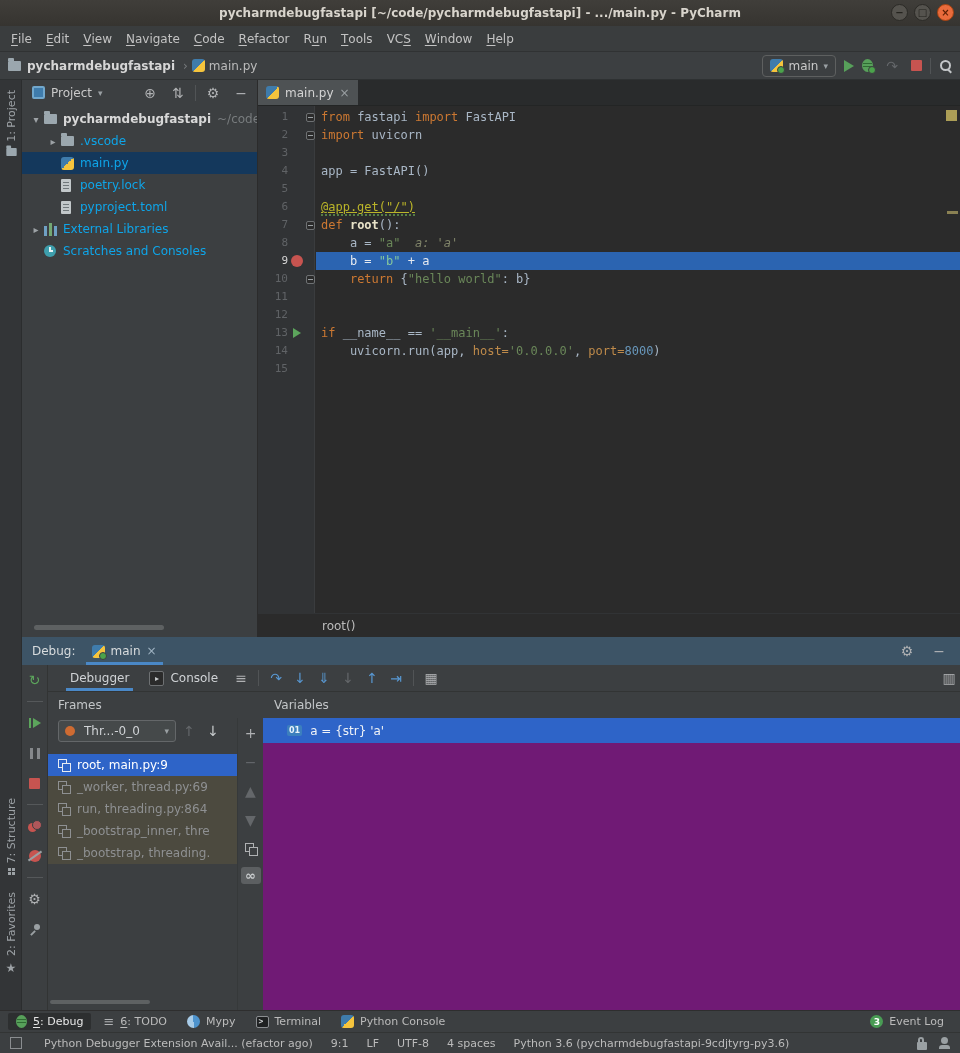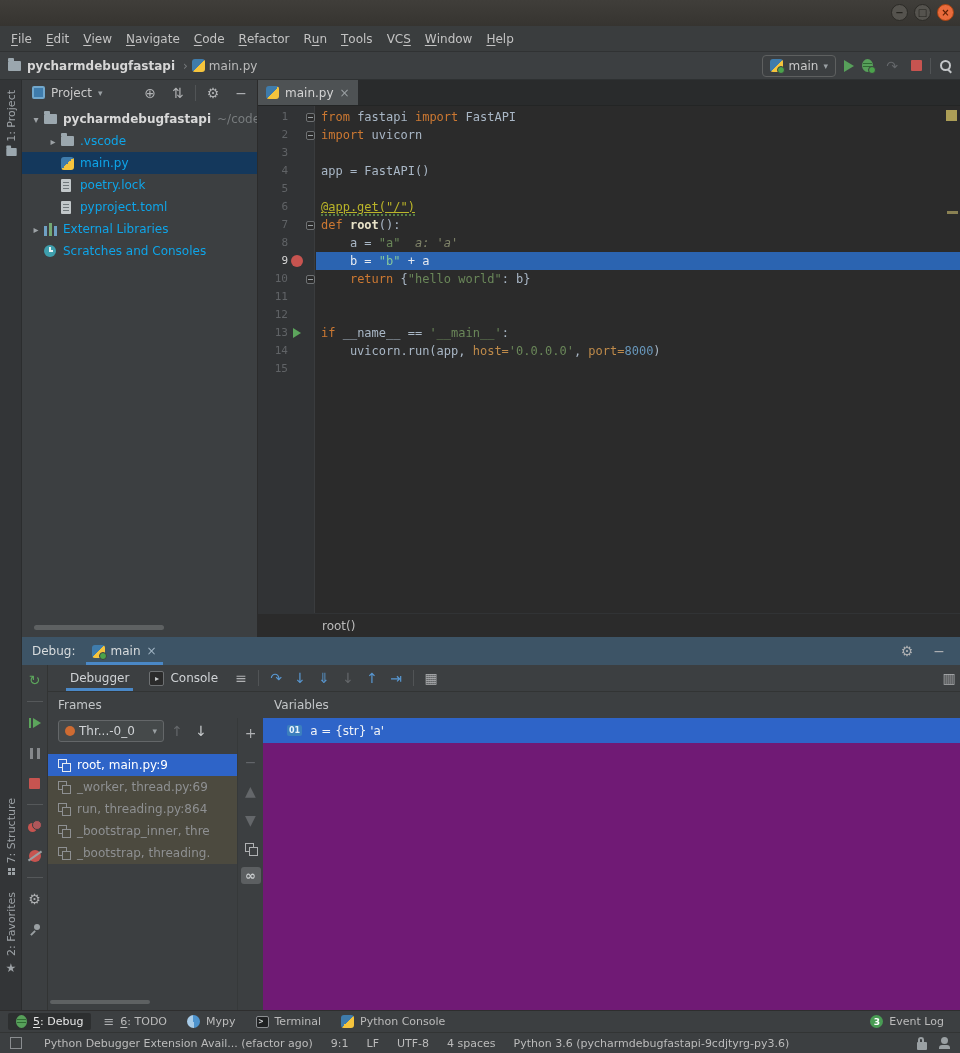--- a/index.html
+++ b/index.html
@@ -148,21 +148,21 @@
   .dbgtab{position:relative;height:100%;display:flex;align-items:center;gap:6px;padding:0 8px;color:#D0D3D6;}
   .dbgtab.active::after{content:"";position:absolute;left:4px;right:4px;bottom:0;height:3px;background:#4A88C7;}
   #dbg-toolbar .spacer{flex:1;}
   #dbg-content{flex:1;display:flex;flex-direction:column;}
   #panel-headers{height:26px;display:flex;align-items:center;}
   #panel-headers .ph-frames{margin-left:10px;color:#C3C6C8;}
   #panel-headers .ph-vars{position:absolute;left:226px;color:#C3C6C8;}
   #panels{flex:1;display:flex;position:relative;}
   #frames-panel{width:189px;position:relative;}
   #thread-row{display:flex;align-items:center;margin:2px 0 4px 10px;gap:2px;}
-  #thread-select{display:flex;align-items:center;gap:4px;background:#45494A;border:1px solid #646769;border-radius:3px;height:22px;padding:0 6px;width:106px;box-sizing:border-box;color:#D0D3D6;}
+  #thread-select{display:flex;align-items:center;gap:9px;background:#45494A;border:1px solid #646769;border-radius:3px;height:22px;padding:0 6px;width:118px;box-sizing:border-box;color:#D0D3D6;}
   #frames-list{margin-top:12px;}
   .frame-row{height:22px;display:flex;align-items:center;gap:7px;padding-left:10px;white-space:nowrap;overflow:hidden;color:#BBBBBB;}
   .frame-row.sel{background:#2E64C8;color:#FFFFFF;}
   .frame-row.sel .frame-ic{color:#E8ECF2;} .frame-row.sel .frame-ic::after{background:#2E64C8;}
   .frame-row.lib{background:#4C4A3F;color:#8E9092;}
   .frame-row.lib .frame-ic{color:#8E9092;} .frame-row.lib .frame-ic::after{background:#4C4A3F;}
   #frames-hscroll{position:absolute;left:2px;bottom:6px;width:100px;height:4px;border-radius:2px;background:#5E6162;}
   #watch-strip{width:25px;display:flex;flex-direction:column;align-items:center;padding-top:4px;gap:7px;border-left:1px solid #36393A;}
   #vars-panel{flex:1;background:#701a75;}
   .var-row{height:25px;display:flex;align-items:center;gap:8px;padding-left:24px;}
@@ -177,20 +177,21 @@
   #statusbar{position:absolute;left:0;top:1032px;width:960px;height:21px;background:#3C3F41;border-top:1px solid #323434;display:flex;align-items:center;padding:0 10px;box-sizing:border-box;gap:18px;font-size:11px;color:#BBBBBB;}
   #statusbar .msg{margin-left:4px;}
   #statusbar .right-icons{margin-left:auto;display:flex;gap:12px;align-items:center;}
 </style>
 </head>
 <body>
 
 <div id="app">
 
   <div id="titlebar">
+    <span class="title">pycharmdebugfastapi [~/code/pycharmdebugfastapi] - .../main.py - PyCharm</span>
     <div id="winbtns">
       <div class="winbtn">−</div>
       <div class="winbtn">□</div>
       <div class="winbtn close">×</div>
     </div>
   </div>
 
   <div id="menubar">
       <div class="menu-item"><u>F</u>ile</div>
       <div class="menu-item"><u>E</u>dit</div>

